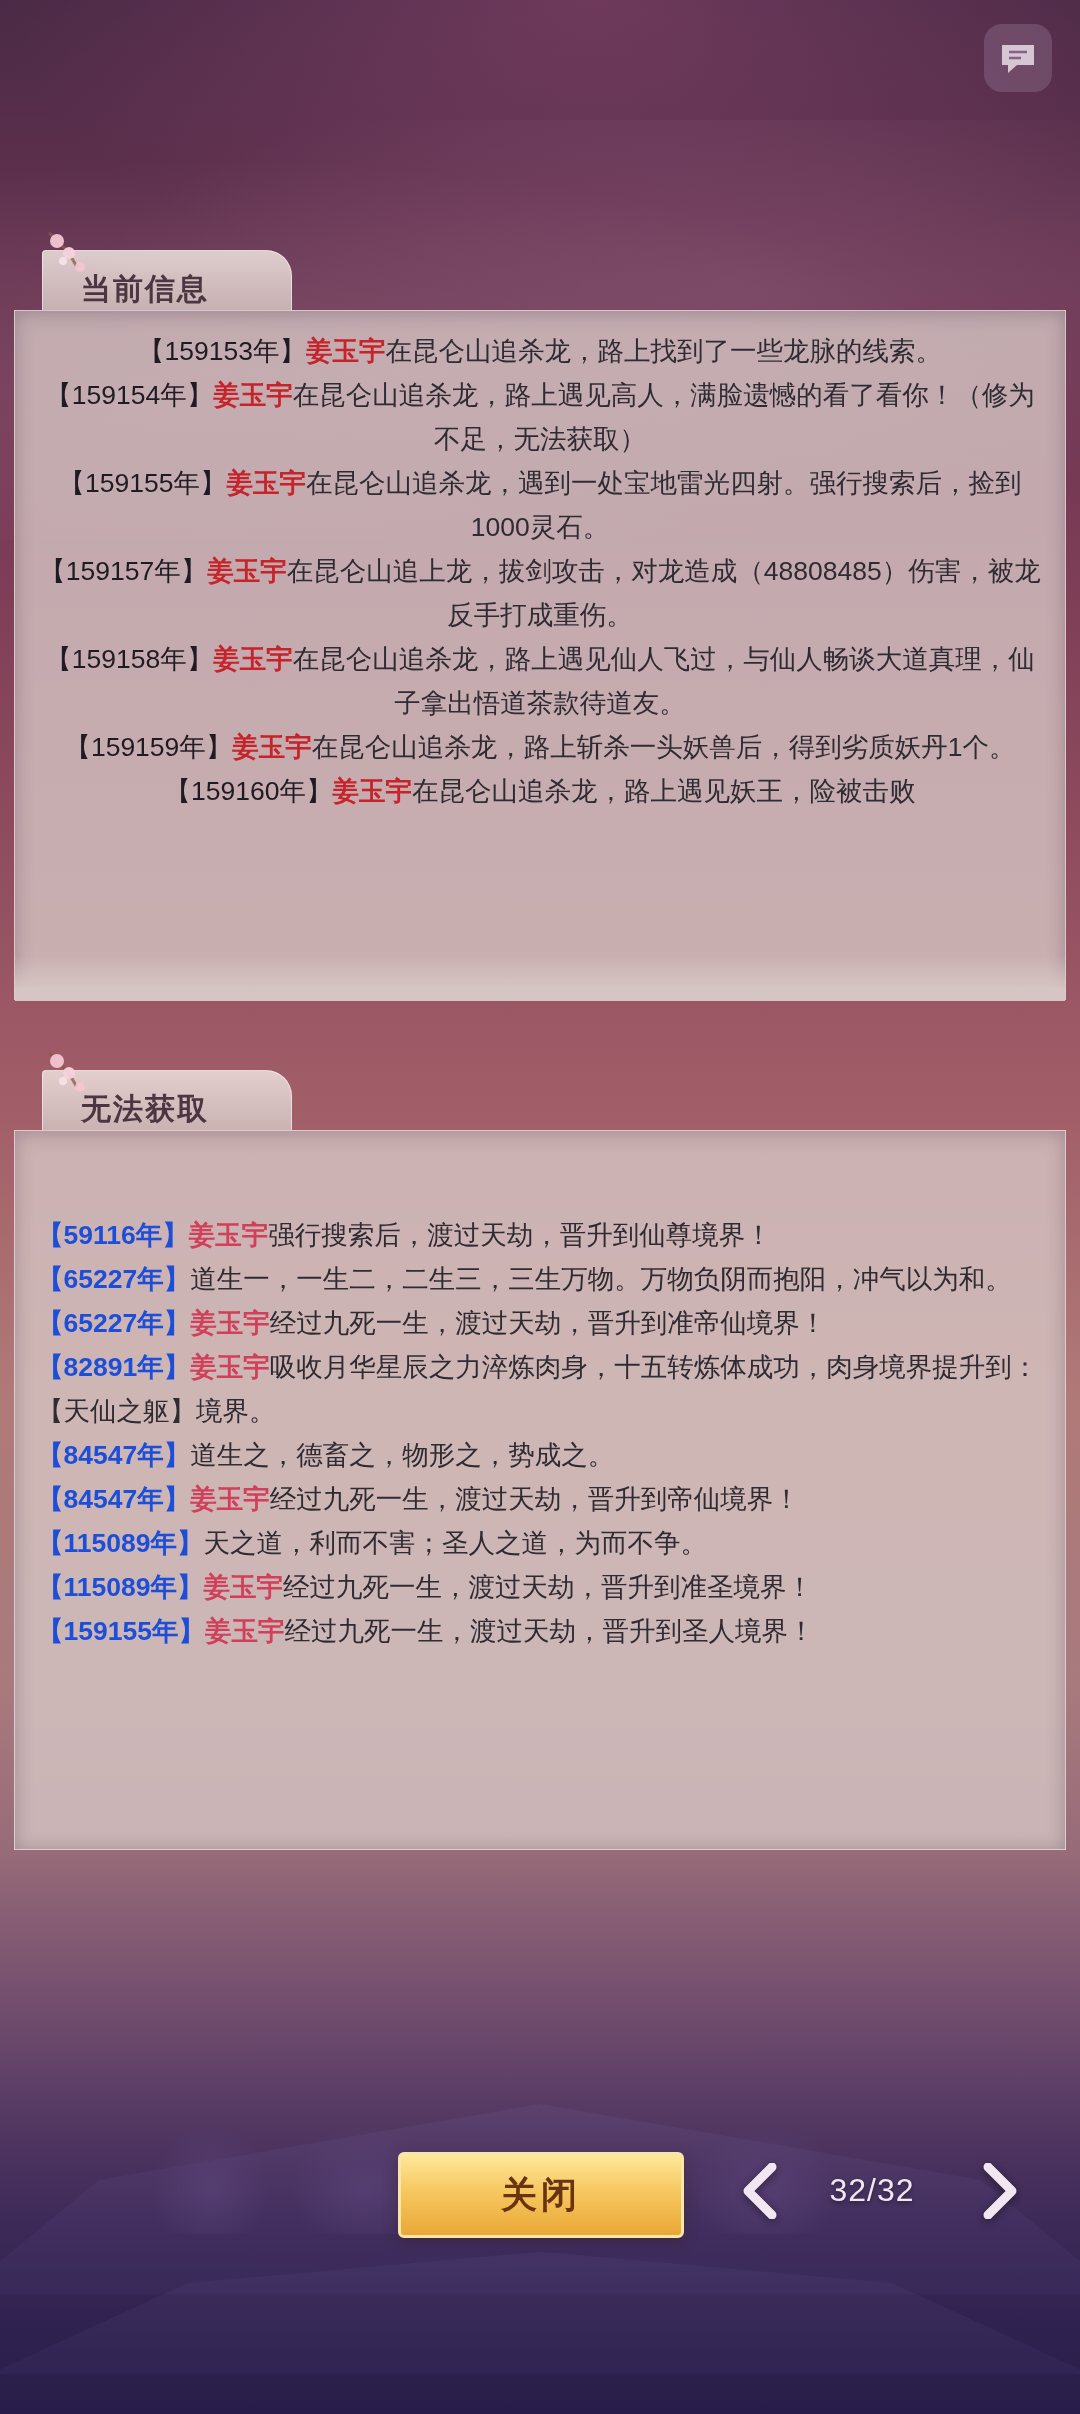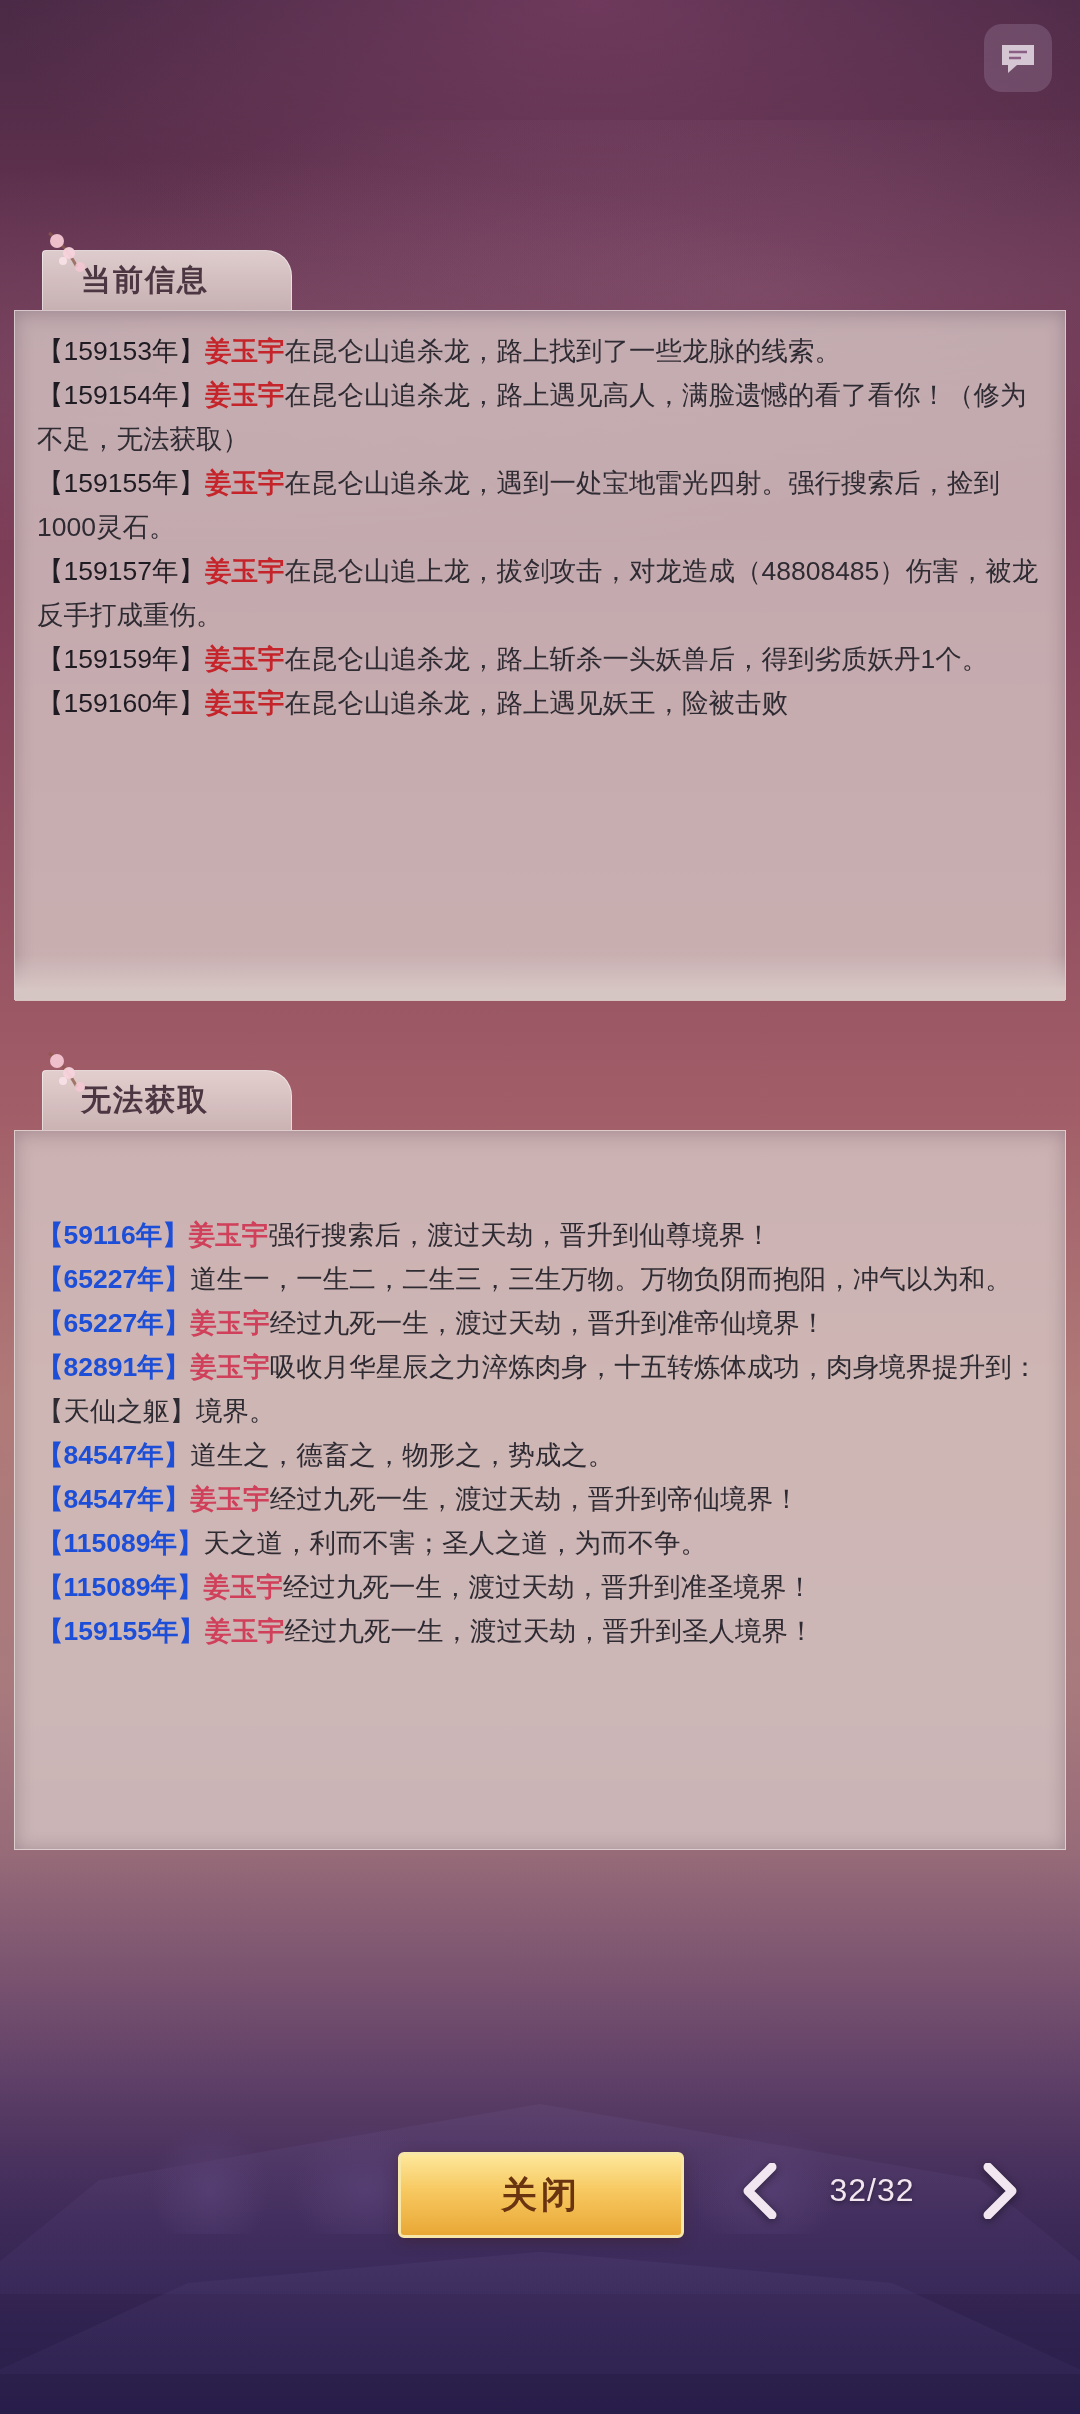--- a/index.html
+++ b/index.html
@@ -74,21 +74,21 @@
     left: 0; width: 1080px;
   }
 
   
   .plaque {
     position: absolute;
     height: 60px;
     background: linear-gradient(180deg, rgba(232,216,214,0.92) 0%, rgba(206,186,186,0.92) 100%);
     border: 1px solid rgba(255,255,255,0.5);
     border-bottom: none;
-    display: flex; align-items: center;
+    display: flex; align-items: flex-end;
     padding: 0 26px 0 38px;
     border-radius: 4px 26px 0 0;
   }
   .plaque-title {
     font-size: 30px; color: #4b3642; letter-spacing: 2px; font-weight: 700;
   }
   .sakura {
     position: absolute; left: 4px; top: -24px; width: 70px; height: 60px;
     pointer-events: none;
   }
@@ -165,26 +165,27 @@
     <svg class="sakura" viewBox="0 0 70 60">
       <path d="M2 6 q16 12 28 34" stroke="#8c5a4a" stroke-width="3" fill="none" opacity=".75"></path>
       <circle cx="10" cy="14" r="7" fill="#f3c6d2" opacity=".95"></circle>
       <circle cx="22" cy="26" r="6" fill="#f7d3dc" opacity=".95"></circle>
       <circle cx="33" cy="40" r="5" fill="#f3c6d2" opacity=".9"></circle>
       <circle cx="16" cy="34" r="4" fill="#fae2e8" opacity=".9"></circle>
     </svg>
     <span class="plaque-title">当前信息</span>
   </div>
 
-  <div class="panel" style="top:60px; height:690px;">
+  <div class="panel" style="top:60px; height:690px;text-align:center;">
     <div class="log" style="height:690px;">
       <p><span class="year-red">【159153年】</span><span class="name-red">姜玉宇</span><span>在昆仑山追杀龙，路上找到了一些龙脉的线索。</span></p>
       <p><span class="year-red">【159154年】</span><span class="name-red">姜玉宇</span><span>在昆仑山追杀龙，路上遇见高人，满脸遗憾的看了看你！（修为不足，无法获取）</span></p>
       <p><span class="year-red">【159155年】</span><span class="name-red">姜玉宇</span><span>在昆仑山追杀龙，遇到一处宝地雷光四射。强行搜索后，捡到1000灵石。</span></p>
       <p><span class="year-red">【159157年】</span><span class="name-red">姜玉宇</span><span>在昆仑山追上龙，拔剑攻击，对龙造成（48808485）伤害，被龙反手打成重伤。</span></p>
+      <p><span class="year-red">【159158年】</span><span class="name-red">姜玉宇</span><span>在昆仑山追杀龙，路上遇见仙人飞过，与仙人畅谈大道真理，仙子拿出悟道茶款待道友。</span></p>
       <p><span class="year-red">【159159年】</span><span class="name-red">姜玉宇</span><span>在昆仑山追杀龙，路上斩杀一头妖兽后，得到劣质妖丹1个。</span></p>
       <p><span class="year-red">【159160年】</span><span class="name-red">姜玉宇</span><span>在昆仑山追杀龙，路上遇见妖王，险被击败</span></p>
       <div class="fade-bottom"></div>
     </div>
   </div>
 </div>
 
 <div class="section" style="top:1070px;">
   <div class="plaque" style="left:42px; top:0; width:250px;">
     <svg class="sakura" viewBox="0 0 70 60">

